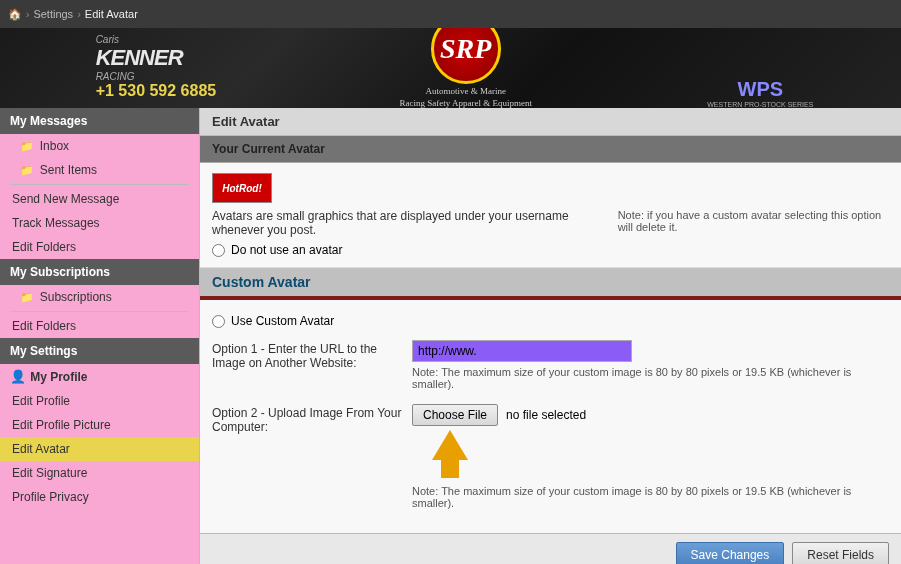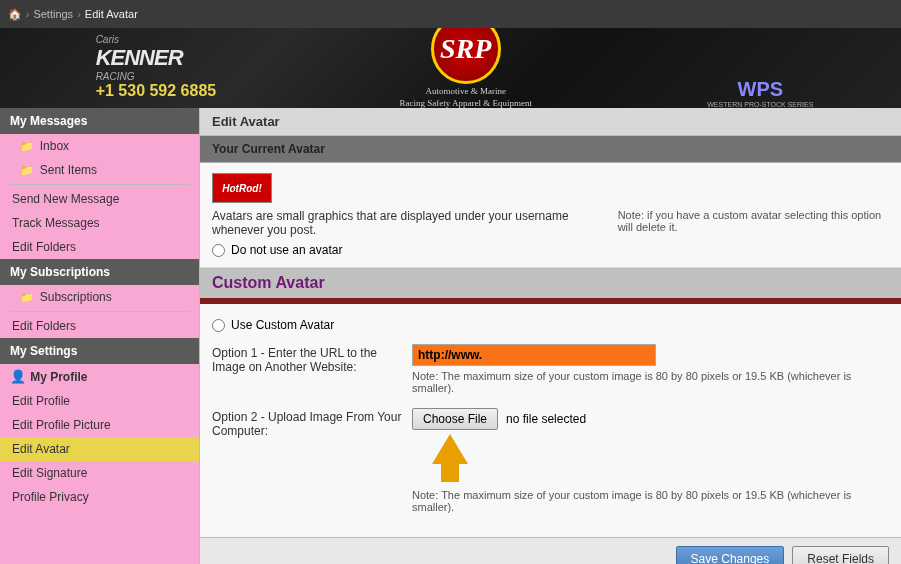--- a/index.html
+++ b/index.html
@@ -166,48 +166,47 @@
       align-items: center;
       gap: 6px;
       margin-top: 4px;
     }
     .note-text { color: #555; font-size: 11px; }
 
     .custom-section-title {
       background: #c0c0c0;
       padding: 6px 12px;
       font-weight: bold;
-      font-size: 16px;
-      color: #701a75;
-      border-bottom: 6px solid #7f1d1d;
+      font-size: 14px;
+      color: #0c4a6e;
+      border-bottom: 4px solid #7f1d1d;
     }
     .custom-content {
       padding: 10px 12px;
       background: #f8f8f8;
     }
     .option-row {
       display: flex;
       align-items: flex-start;
       margin-bottom: 14px;
     }
     .option-label {
       width: 200px;
       flex-shrink: 0;
       color: #333;
       padding-top: 2px;
       font-size: 12px;
     }
     .option-input-area { flex: 1; }
     .url-input {
-      width: 244px;
+      width: 220px;
       padding: 3px 5px;
       border: 1px solid #aaa;
       font-size: 12px;
-      background: #f97316;
-      font-weight: bold;
+      background: #8b5cf6;
     }
     .option-note { font-size: 11px; color: #555; margin-top: 4px; max-width: 460px; }
 
     .file-upload-row {
       display: flex;
       align-items: center;
       gap: 8px;
       position: relative;
     }
     .choose-file-btn {

